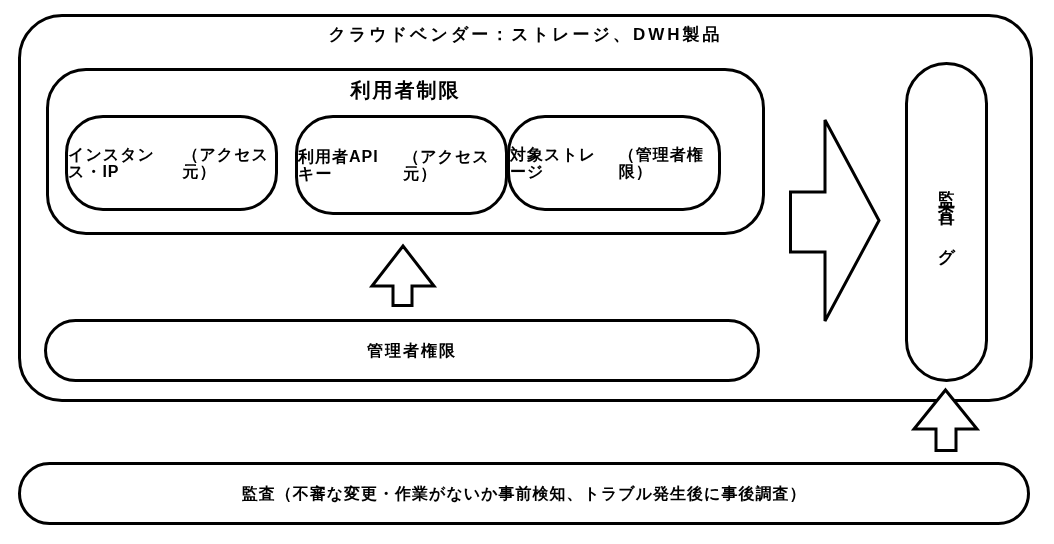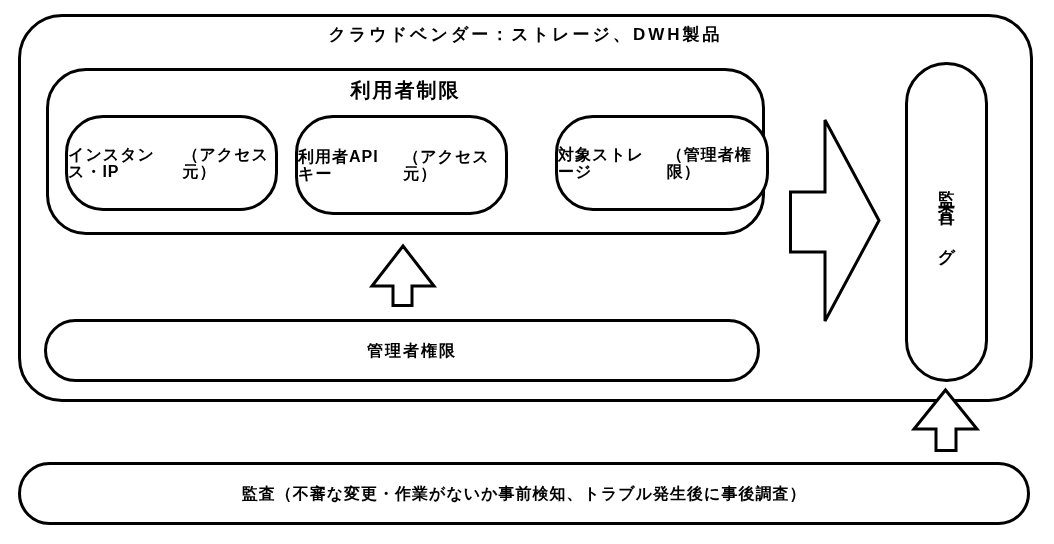--- a/index.html
+++ b/index.html
@@ -89,21 +89,21 @@
     </div>
   </div>
 
   <div class="box" style="left:295px; top:115px; width:213px; height:100px; border-radius:38px;">
     <div class="pill-text">
       <span>利用者APIキー</span>
       <span>（アクセス元）</span>
     </div>
   </div>
 
-  <div class="box" style="left:555px; top:115px; width:214px; height:96px; border-radius:38px;">
+  <div class="box" style="left:507px; top:115px; width:214px; height:96px; border-radius:38px;">
     <div class="pill-text">
       <span>対象ストレージ</span>
       <span>（管理者権限）</span>
     </div>
   </div>
 
   <svg class="arrow" style="left:371px; top:245px;" width="64" height="62" viewBox="0 0 64 62">
     <polygon points="32,1 63,41 41,41 41,60.5 22,60.5 22,41 1,41"></polygon>
   </svg>
 

